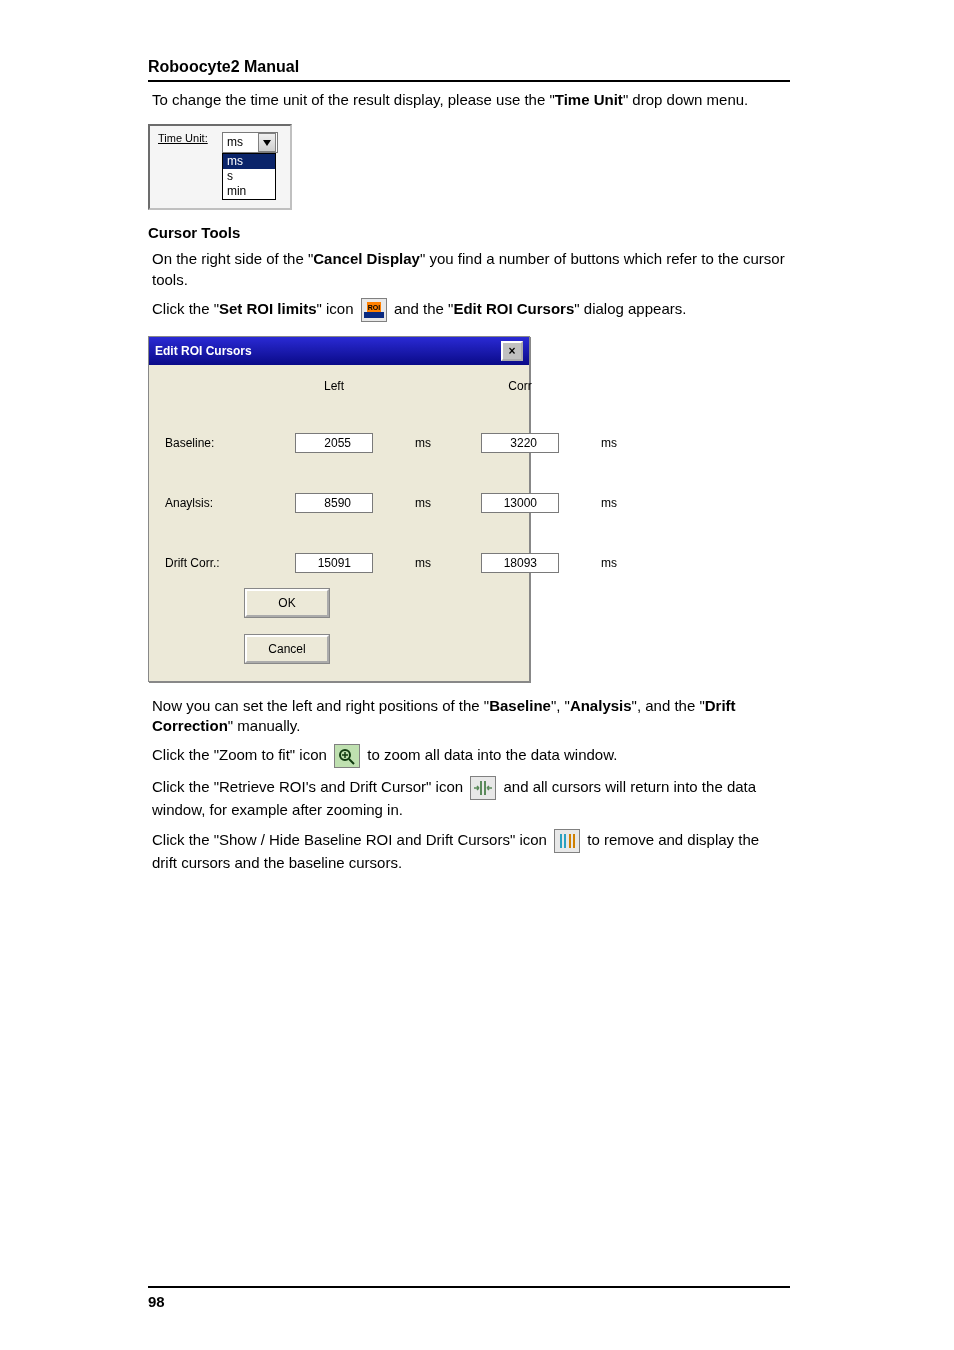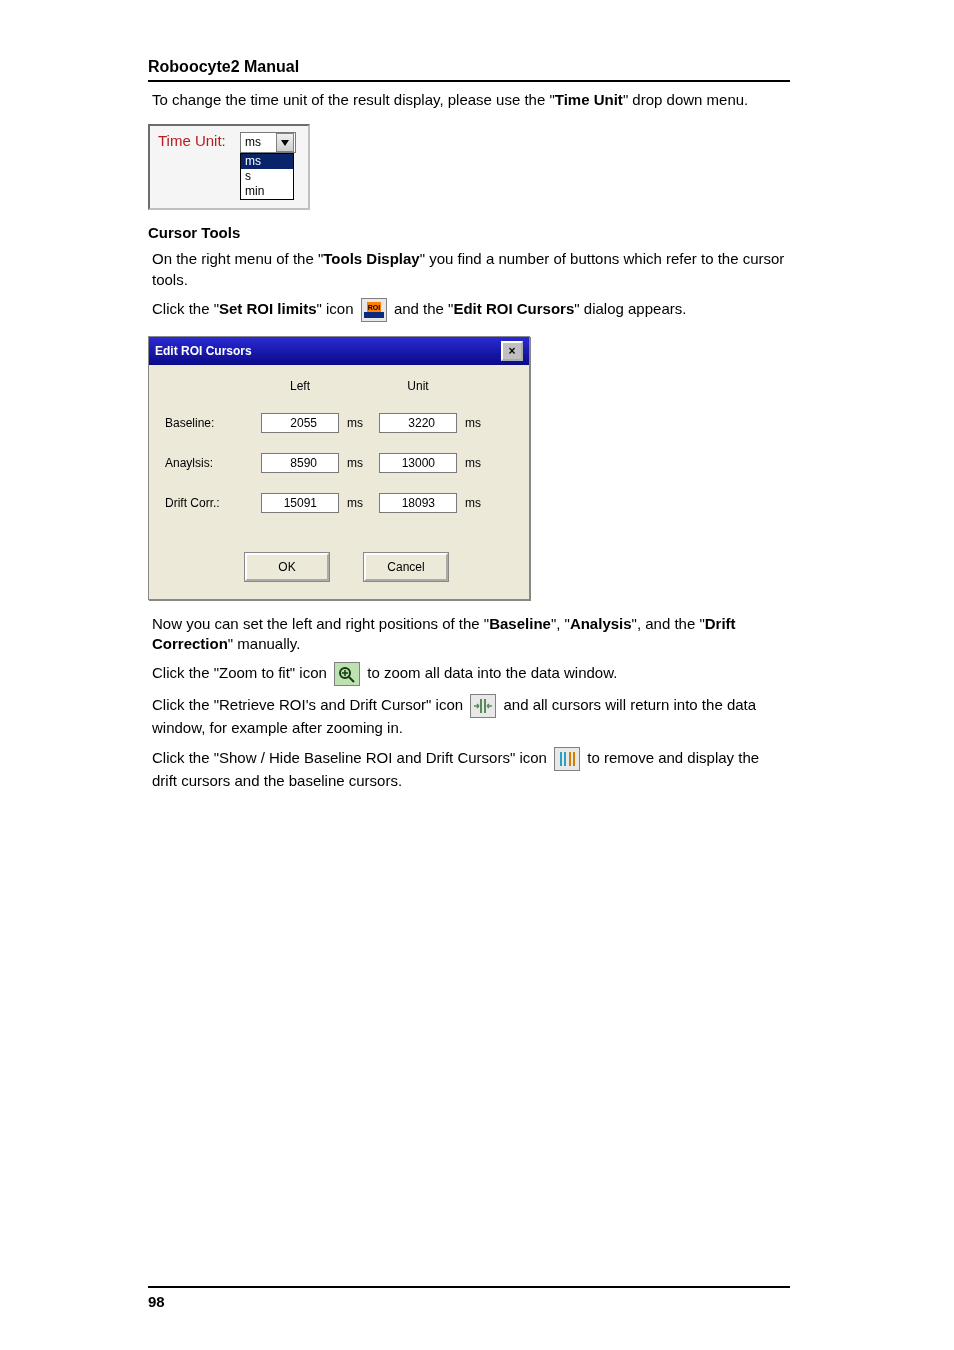--- a/index.html
+++ b/index.html
@@ -43,22 +43,23 @@
   
   .timeunit-box {
     display: inline-block;
     border: 2px inset #c0c0c0;
     background: #f5f5f5;
   }
   .tu-label {
     display: inline-block;
     vertical-align: top;
     padding: 6px 10px 6px 8px;
-    color: #b91c1c;
-    font-size: 15px;
+    color: #000000;
+    font-size: 11px;
+    text-decoration: underline;
   }
   .tu-stack {
     display: inline-block;
     vertical-align: top;
     padding: 6px 12px 8px 0;
   }
   .tu-select {
     border: 1px solid #7a7a7a;
     background: #fff;
     font-size: 12px;
@@ -150,42 +151,44 @@
   }
   .dlg-body {
     padding: 14px 16px 18px 16px;
   }
   .dlg-grid {
     display: grid;
     grid-template-columns: 90px 78px 28px 78px 28px;
     row-gap: 20px;
     column-gap: 6px;
     align-items: center;
+    gap: 40px;
   }
   .dlg-head {
     text-align: center;
   }
   .dlg-label {
     text-align: left;
     padding-right: 4px;
   }
   .dlg-input {
     border: 1px solid #7a7a7a;
     background: #fff;
     text-align: right;
     padding: 2px 21px;
     box-sizing: border-box;
     width: 78px;
   }
   .dlg-unit { padding-left: 2px; }
   .dlg-btns {
-    margin-top: 40px;
-    display: flex;
-    gap: 35px;
+    margin-top: 16px;
+    display: flex;
+    gap: 18px;
     padding-left: 80px;
+    flex-direction: column;
   }
   .dlg-btn {
     width: 80px;
     height: 24px;
     background: #ece9d8;
     border: 2px outset #fff;
     font-size: 12px;
     display: flex;
     align-items: center;
     justify-content: center;
@@ -237,21 +240,21 @@
           <div>s</div>
           <div>min</div>
         </div>
       </span>
     </div>
   </div>
 
   <div class="section" style="margin-top:10px">Cursor Tools</div>
 
   <div class="para">
-    <span>On the right menu of the "</span><span class="bold">Tools Display</span><span>" you find a number of buttons which refer to the cursor tools.</span>
+    <span>On the right side of the "</span><span class="bold">Cancel Display</span><span>" you find a number of buttons which refer to the cursor tools.</span>
   </div>
 
   <div class="para">
     <span>Click the "</span><span class="bold">Set ROI limits</span><span>" icon </span>
     <span class="inline-icon">
       <svg width="22" height="20" viewBox="0 0 22 20">
         <rect x="1" y="12" width="20" height="6" fill="#0a2a80"></rect>
         <rect x="4" y="2" width="14" height="10" fill="#ff8000"></rect>
         <text x="11" y="10" text-anchor="middle" font-size="7" font-weight="700" fill="#000">ROI</text>
       </svg>
@@ -265,21 +268,21 @@
         <span class="t">Edit ROI Cursors</span>
         <span class="dlg-close">
           <span>×</span>
         </span>
       </div>
       <div class="dlg-body">
         <div class="dlg-grid">
           <div></div>
           <div class="dlg-head">Left</div>
           <div></div>
-          <div class="dlg-head">Unit</div>
+          <div class="dlg-head">Corr</div>
           <div></div>
 
           <div class="dlg-label">Baseline:</div>
           <div class="dlg-input">2055</div>
           <div class="dlg-unit">ms</div>
           <div class="dlg-input">3220</div>
           <div class="dlg-unit">ms</div>
 
           <div class="dlg-label">Anaylsis:</div>
           <div class="dlg-input">8590</div>

